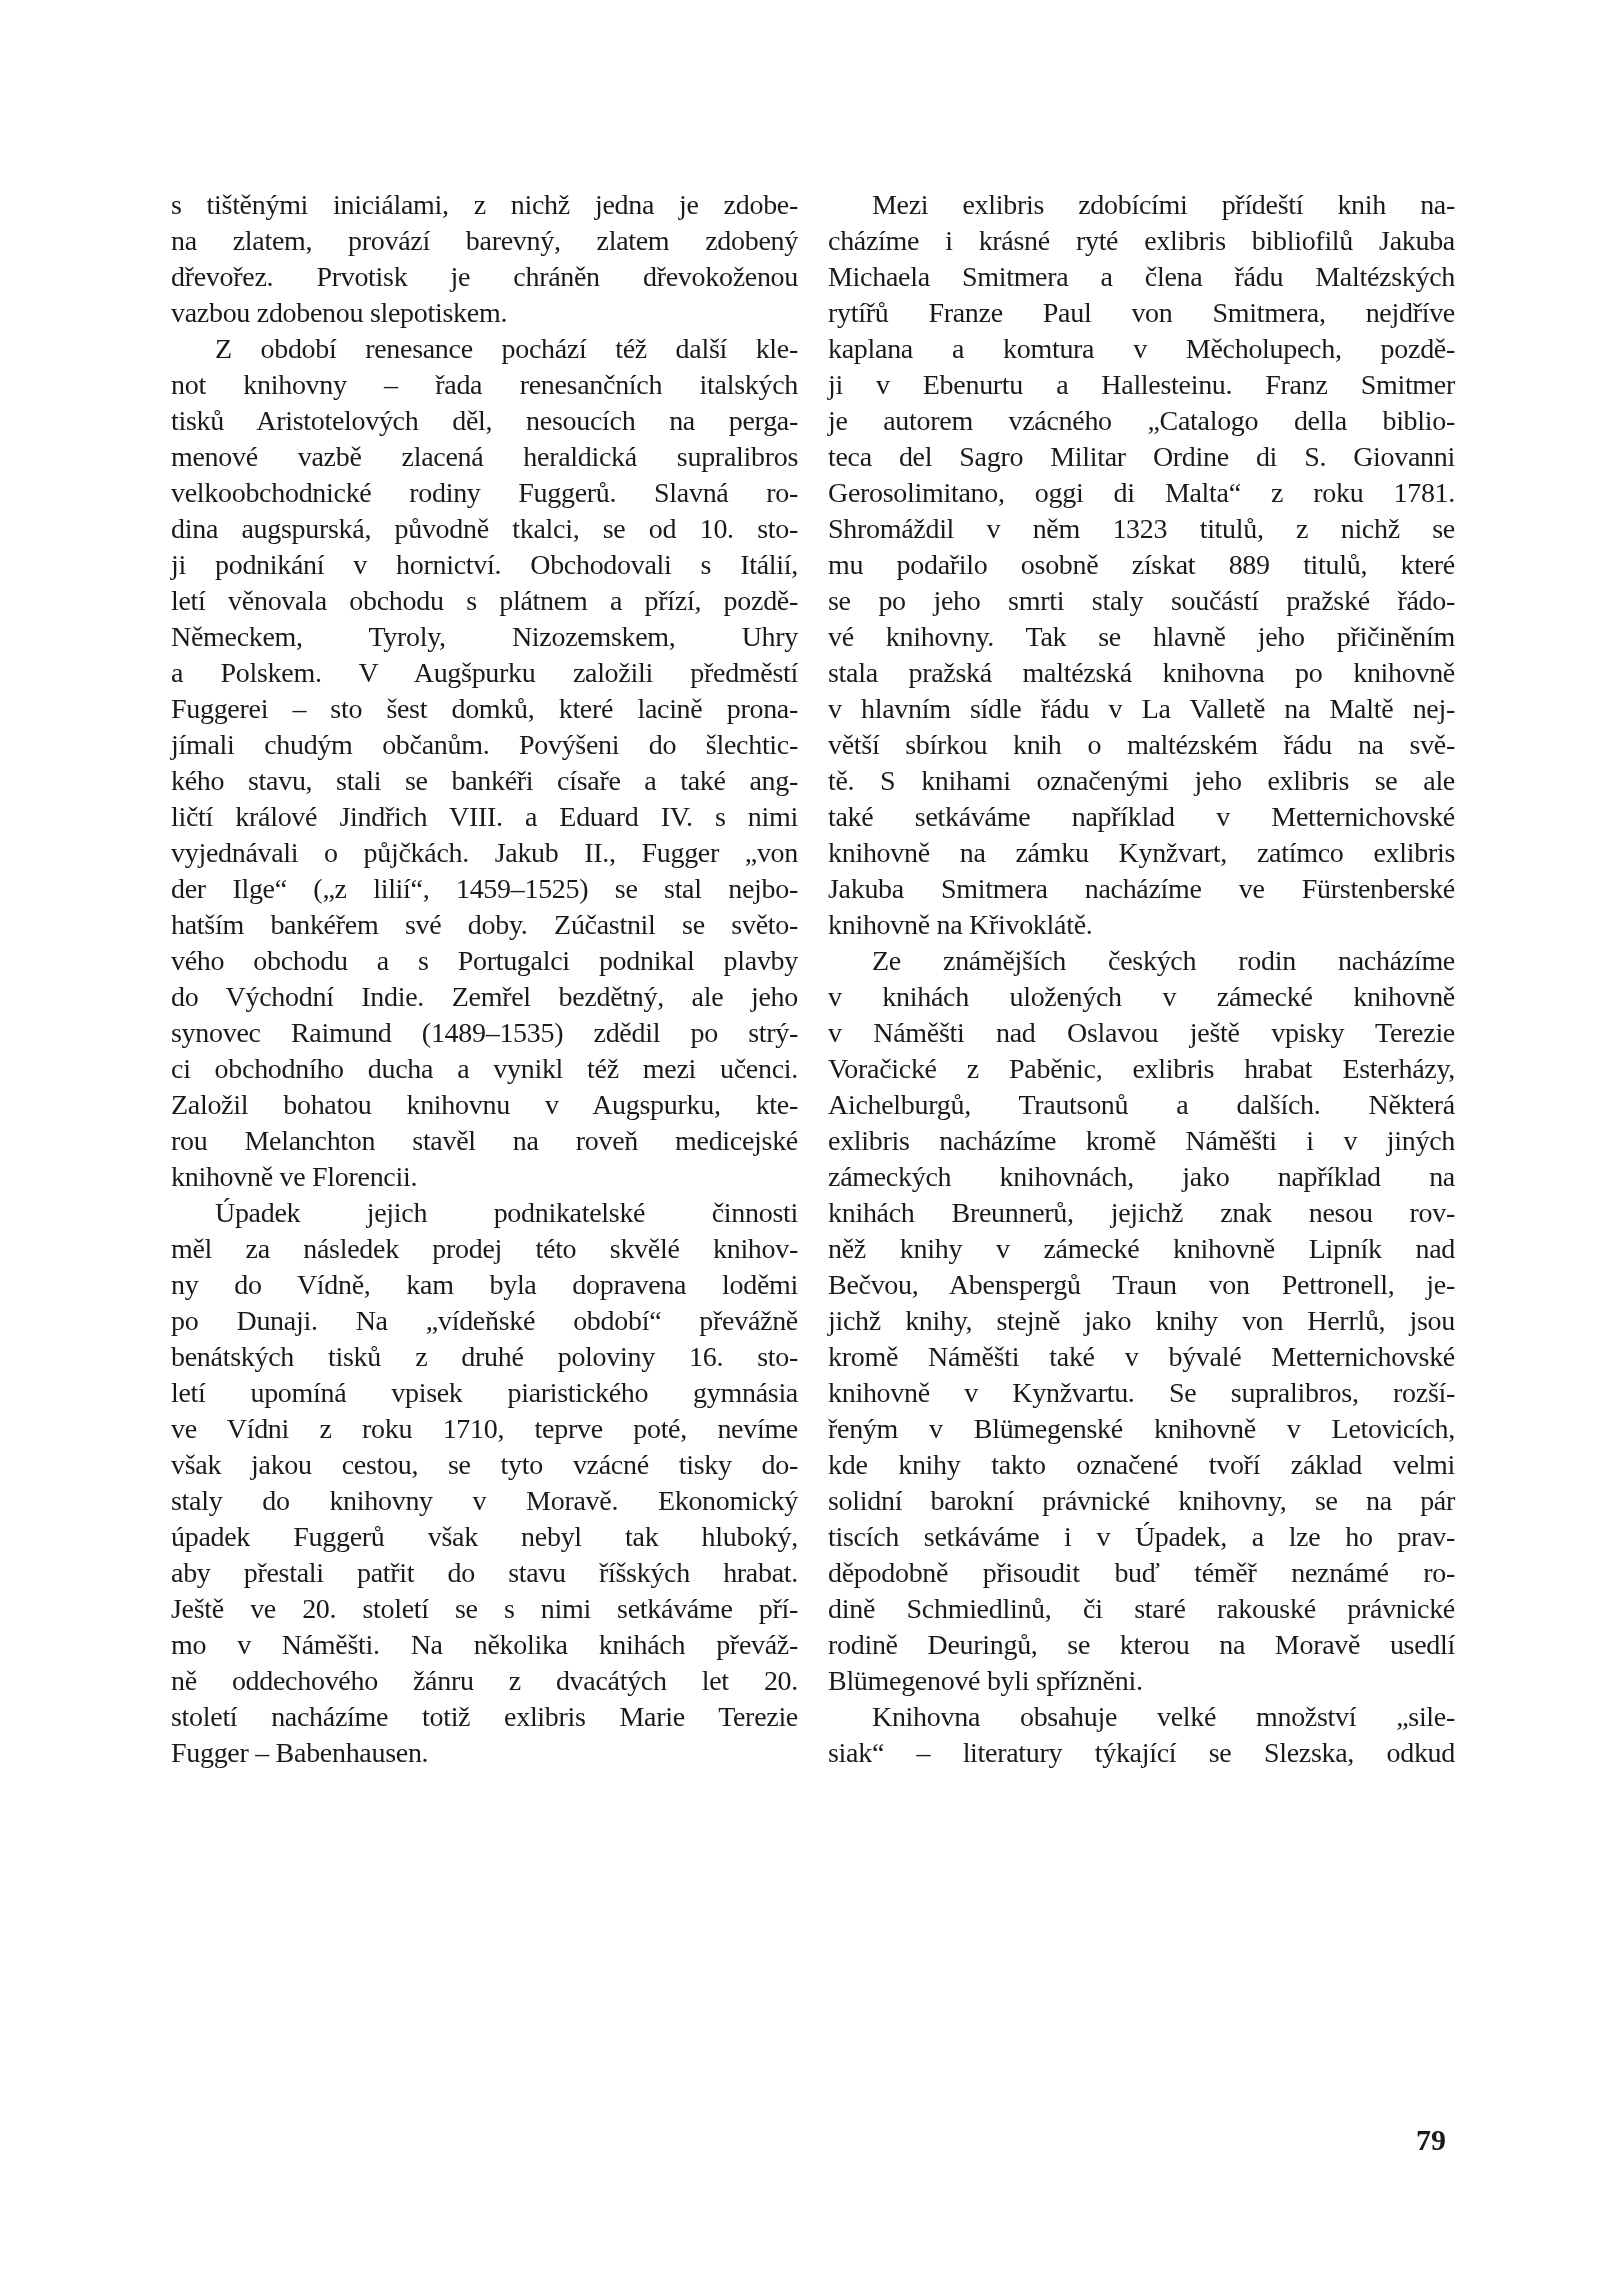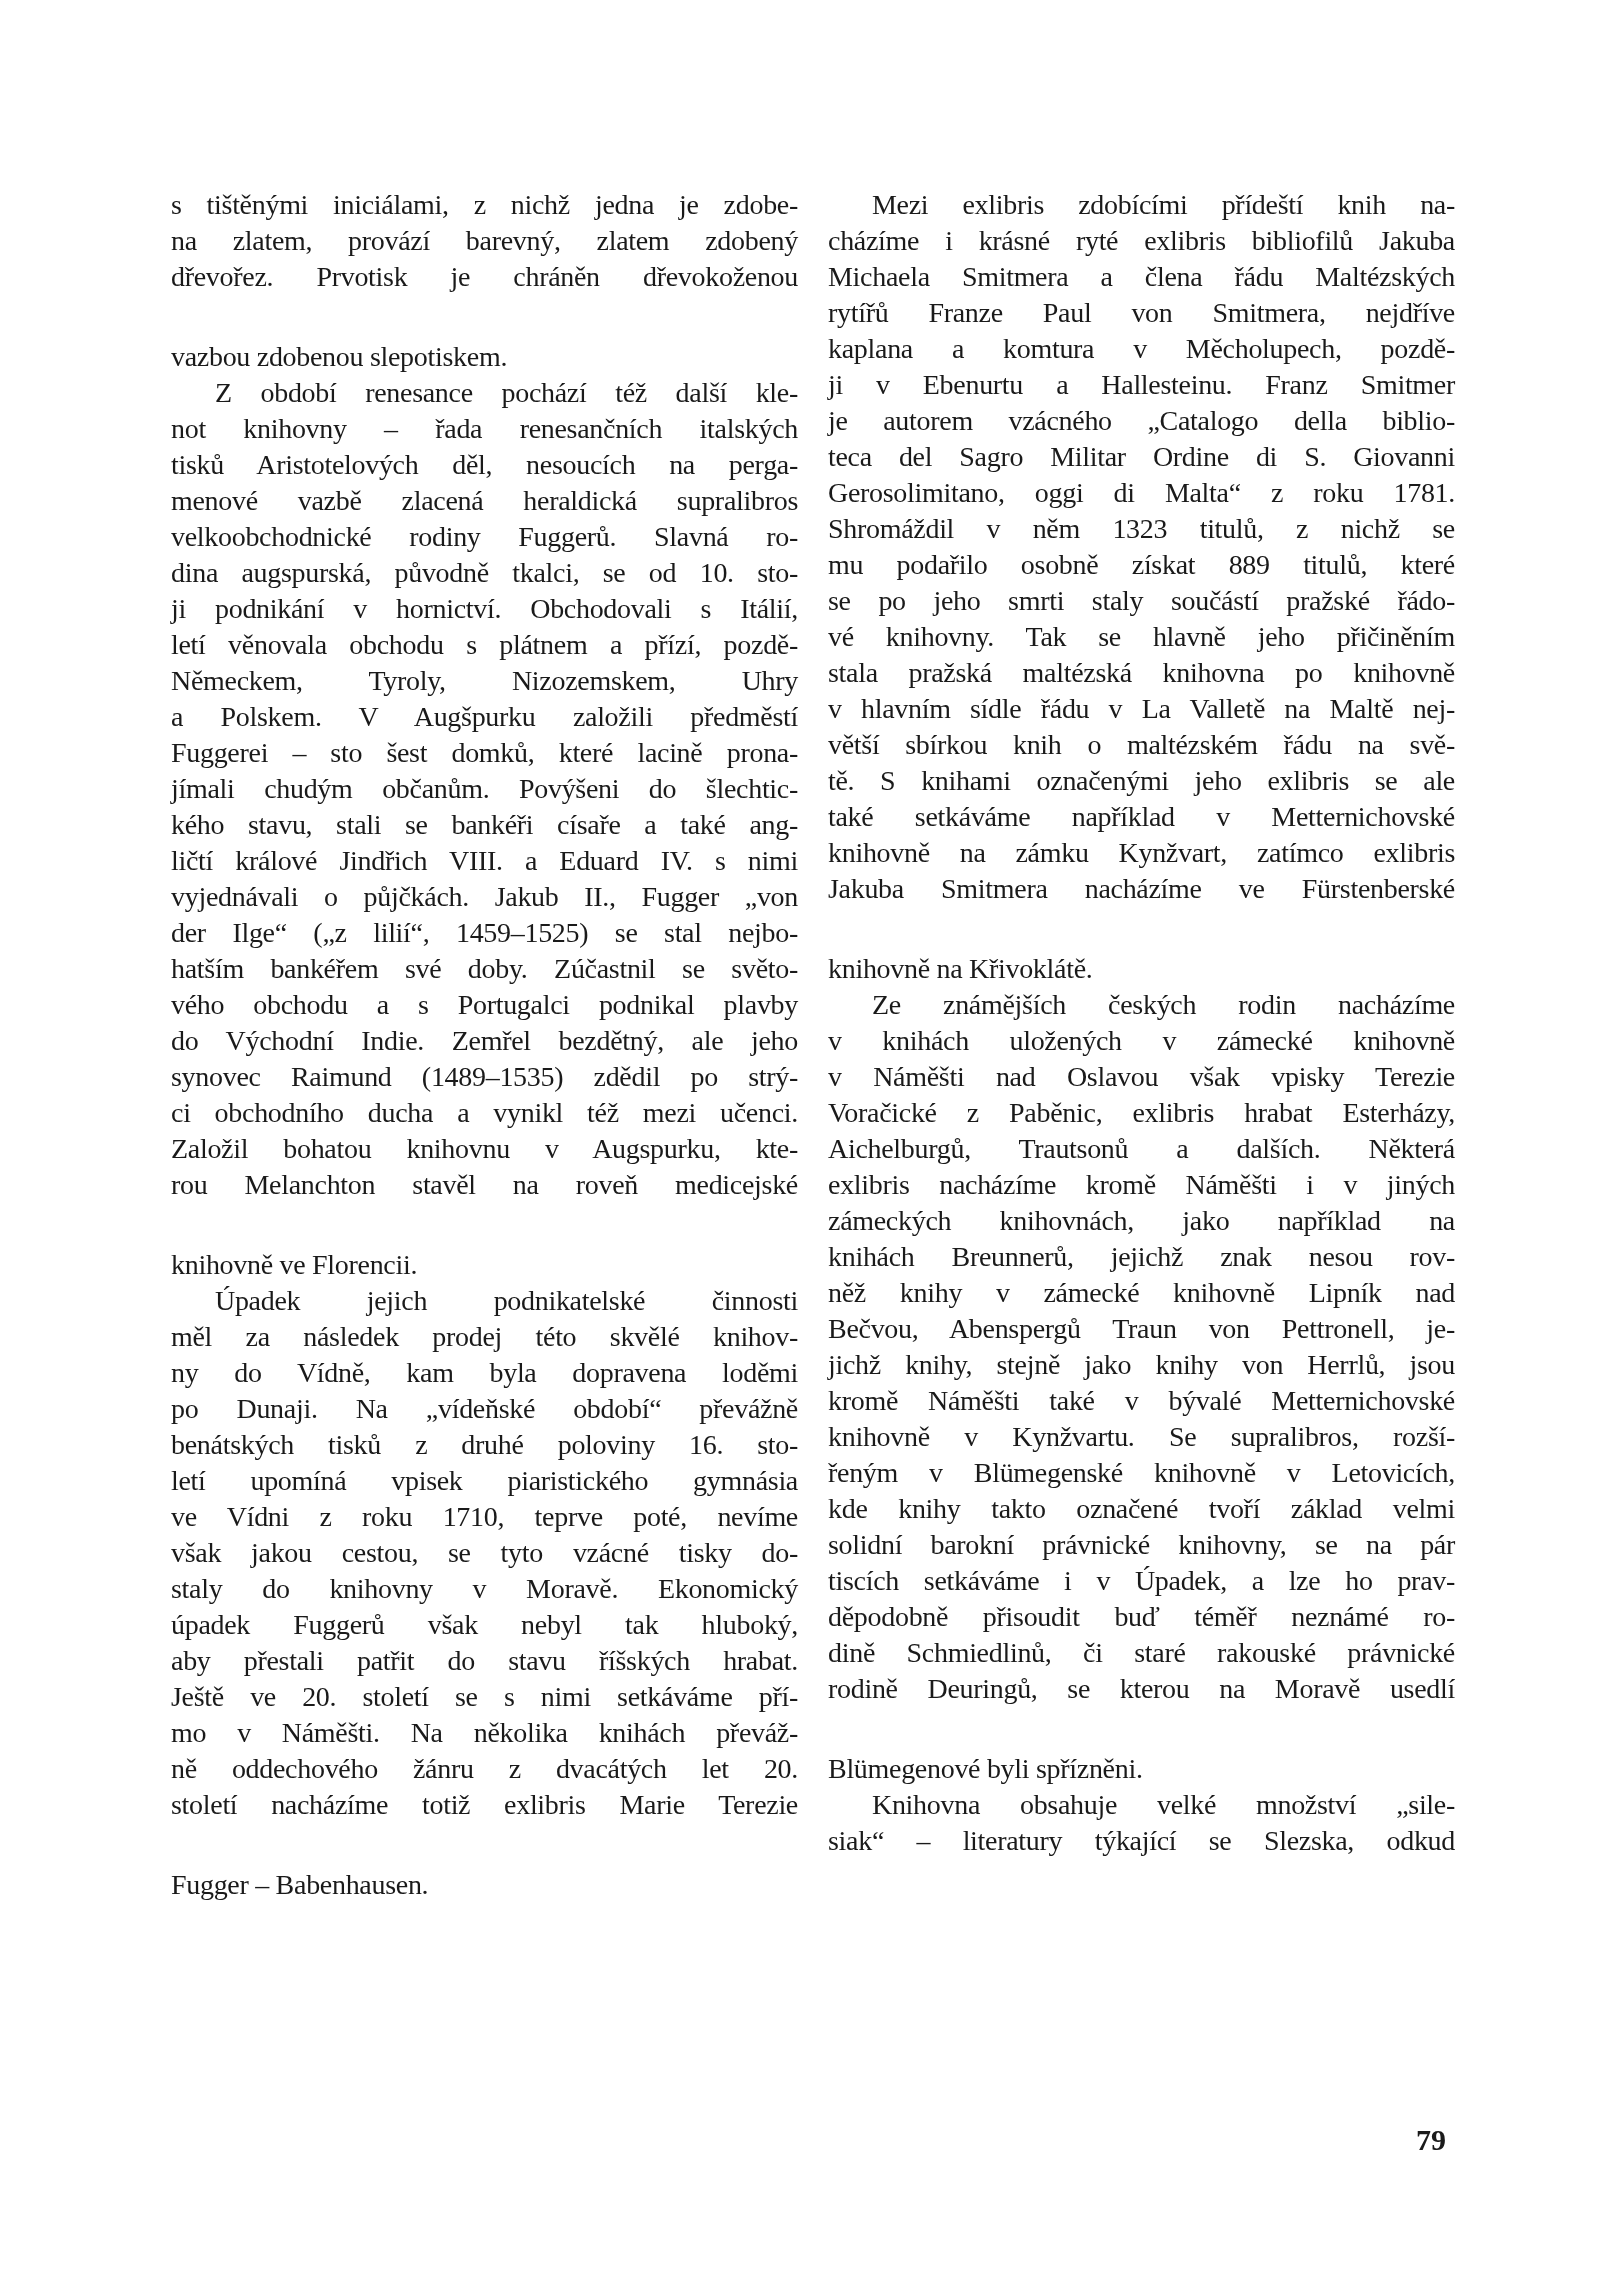--- a/index.html
+++ b/index.html
@@ -34,21 +34,21 @@
       height: 36px;
       line-height: 36px;
       font-size: 28px;
       letter-spacing: -0.3px;
       white-space: nowrap;
       text-align: justify;
       text-align-last: justify;
       overflow: visible;
     }
     .line.indent { text-indent: 44px; }
-    .line.last { text-align-last: left; margin-top: 44px; }
+    .line.last { text-align-last: left; }
     .page-number {
       position: absolute;
       left: 1416px;
       top: 2123px;
       font-family: "Liberation Serif", "DejaVu Serif", serif;
       font-weight: bold;
       font-size: 30px;
       line-height: 34px;
       color: #1a1a1a;
       text-align: center;
@@ -121,21 +121,21 @@
       <span class="line">stala pražská maltézská knihovna po knihovně</span>
       <span class="line">v hlavním sídle řádu v La Valletě na Maltě nej-</span>
       <span class="line">větší sbírkou knih o maltézském řádu na svě-</span>
       <span class="line">tě. S knihami označenými jeho exlibris se ale</span>
       <span class="line">také setkáváme například v Metternichovské</span>
       <span class="line">knihovně na zámku Kynžvart, zatímco exlibris</span>
       <span class="line">Jakuba Smitmera nacházíme ve Fürstenberské</span>
       <span class="line last">knihovně na Křivoklátě.</span>
       <span class="line indent">Ze známějších českých rodin nacházíme</span>
       <span class="line">v knihách uložených v zámecké knihovně</span>
-      <span class="line">v Náměšti nad Oslavou však vpisky Terezie</span>
+      <span class="line">v Náměšti nad Oslavou ještě vpisky Terezie</span>
       <span class="line">Voračické z Paběnic, exlibris hrabat Esterházy,</span>
       <span class="line">Aichelburgů, Trautsonů a dalších. Některá</span>
       <span class="line">exlibris nacházíme kromě Náměšti i v jiných</span>
       <span class="line">zámeckých knihovnách, jako například na</span>
       <span class="line">knihách Breunnerů, jejichž znak nesou rov-</span>
       <span class="line">něž knihy v zámecké knihovně Lipník nad</span>
       <span class="line">Bečvou, Abenspergů Traun von Pettronell, je-</span>
       <span class="line">jichž knihy, stejně jako knihy von Herrlů, jsou</span>
       <span class="line">kromě Náměšti také v bývalé Metternichovské</span>
       <span class="line">knihovně v Kynžvartu. Se supralibros, rozší-</span>

